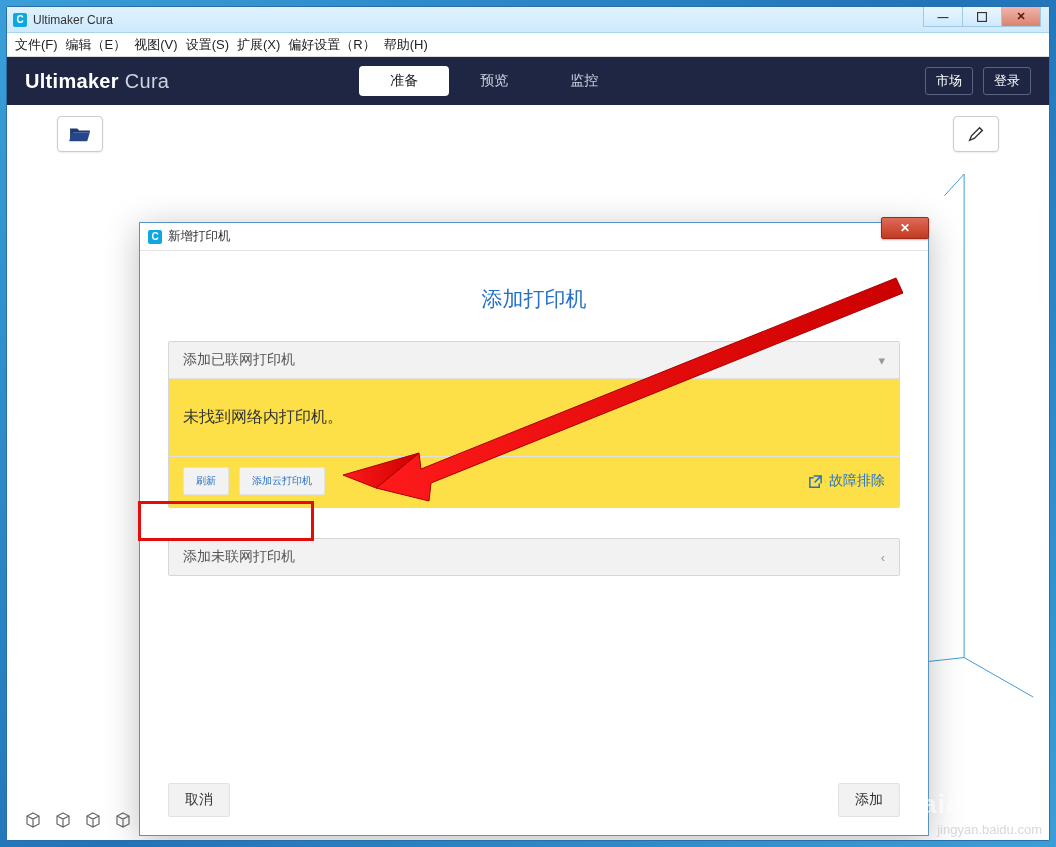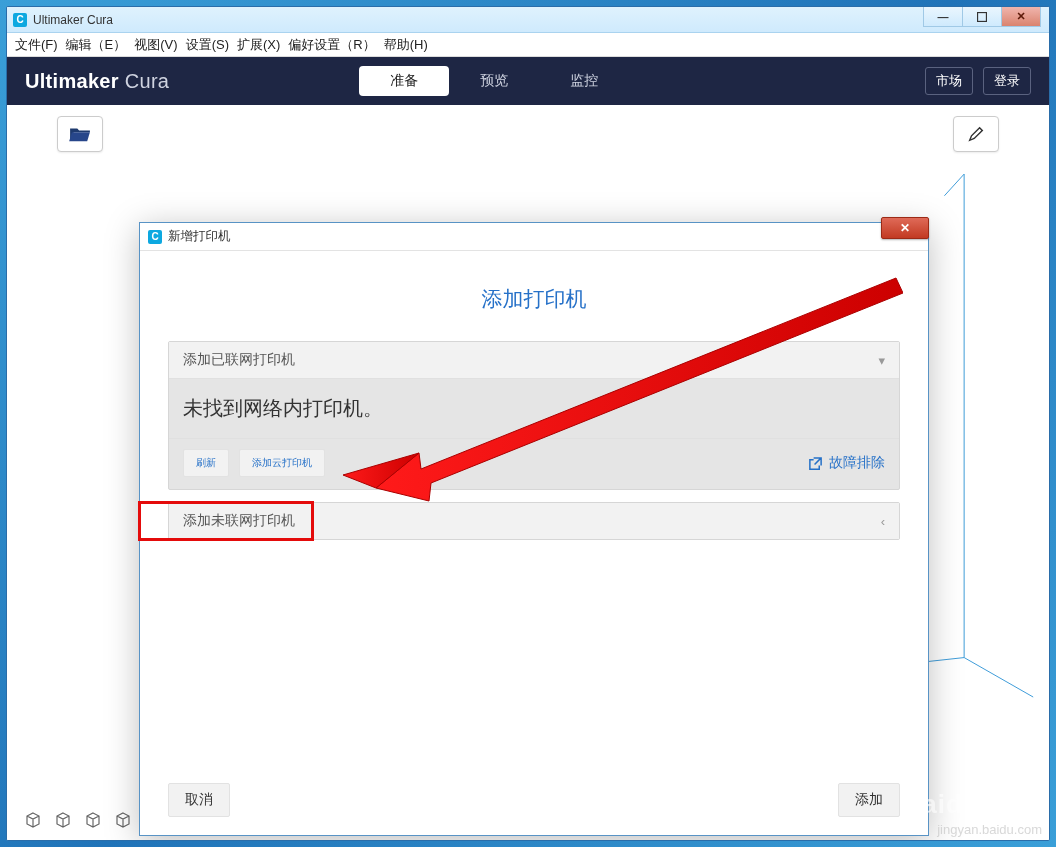--- a/index.html
+++ b/index.html
@@ -37,24 +37,24 @@
 .plate-lines { position: absolute; inset: 0; }
 .bottom-icons { position: absolute; left: 18px; bottom: 12px; display: flex; gap: 14px; }
 .bottom-icons svg { width: 16px; height: 16px; stroke: #666; fill: none; stroke-width: 1.2; }
 
 .dialog { position: absolute; left: 132px; top: 117px; width: 790px; height: 614px; background: #fff; border: 1px solid #5893c5; box-shadow: 0 6px 32px rgba(0,0,0,0.25); display: flex; flex-direction: column; }
 .dialog-title { height: 28px; background: #fff; border-bottom: 1px solid #e3e3e3; display: flex; align-items: center; padding: 0 8px; font-size: 12.5px; color: #333; }
 .dialog-title .app-icon { width: 14px; height: 14px; background: #0da8e0; border-radius: 2px; display: flex; align-items: center; justify-content: center; margin-right: 6px; color: #fff; font-weight: bold; font-size: 10px; }
 .dialog-close { position: absolute; right: -1px; top: -6px; width: 48px; height: 22px; background: linear-gradient(#df6a58,#c23a22); border: 1px solid #9c2a16; border-radius: 2px; display: flex; align-items: center; justify-content: center; color: #fff; font-weight: bold; font-size: 12px; box-shadow: 0 1px 2px rgba(0,0,0,0.3); }
 .dialog-body { flex: 1; padding: 16px 28px 0 28px; position: relative; }
 .dialog-heading { text-align: center; font-size: 21px; color: #2671c8; font-weight: 400; margin: 18px 0 28px; }
-.section { border: 1px solid #d6d6d6; border-radius: 2px; margin-bottom: 12px; background: #e5e5e5; }
+.section { border: 1px solid #d6d6d6; border-radius: 2px; margin-bottom: 30px; background: #fde047; }
 .section-header { height: 36px; background: #f2f2f2; display: flex; align-items: center; padding: 0 14px; font-size: 14px; color: #555; cursor: pointer; position: relative; }
 .section-header .chev { margin-left: auto; color: #999; font-size: 13px; }
-.section-body { padding: 16px 14px; font-size: 20px; color: #333; border-top: 1px solid #e0e0e0; }
+.section-body { padding: 28px 14px; font-size: 16px; color: #333; border-top: 1px solid #e0e0e0; }
 .section-actions { display: flex; align-items: center; padding: 10px 14px 12px; border-top: 1px solid #e0e0e0; gap: 10px; }
 .link-btn { background: #f2f2f2; border: 1px solid #e2e2e2; color: #2671c8; font-size: 10px; padding: 6px 12px; cursor: pointer; border-radius: 2px; }
 .trouble { margin-left: auto; color: #2671c8; font-size: 14px; display: flex; align-items: center; gap: 6px; cursor: pointer; }
 .trouble svg { width: 15px; height: 15px; stroke: #2671c8; fill: none; stroke-width: 1.6; }
 .section.collapsed .section-header { background: #f2f2f2; }
 .highlight-box { position: absolute; border: 3px solid #e40b0b; pointer-events: none; }
 .dialog-footer { height: 56px; border-top: 0; display: flex; align-items: center; padding: 0 28px 14px; }
 .dialog-footer .fbtn { background: #f2f2f2; border: 1px solid #e2e2e2; color: #333; font-size: 14px; padding: 7px 16px; cursor: pointer; border-radius: 2px; }
 .dialog-footer .fbtn.right { margin-left: auto; }
 

